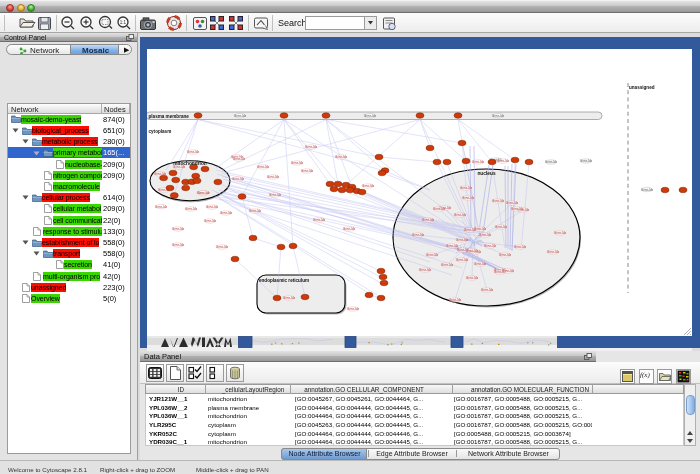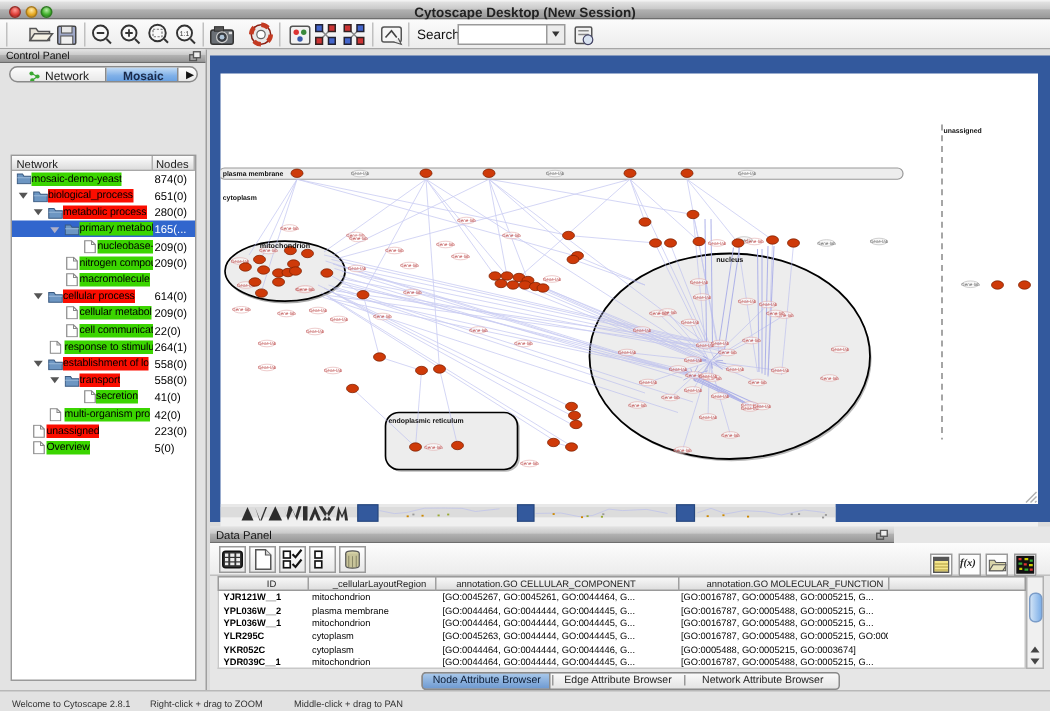--- a/index.html
+++ b/index.html
@@ -9,21 +9,20 @@
 .grad-title { background:linear-gradient(#e3e3e3, #c9c9c9 45%, #b2b2b2 50%, #989898); border-bottom:1px solid #6e6e6e; }
 .tl { position:absolute; border-radius:50%; }
 </style>
 </head>
 <body>
 
 <div class="abs grad-title" style="left:0;top:0;width:700px;height:13px;border-top:1px solid #f2f2f2;">
   <div class="tl" style="left:6px;top:2.5px;width:8px;height:8px;background:radial-gradient(circle at 50% 30%, #ff9d97 0%, #e0443e 55%, #a21b14 100%);border:0.5px solid #9a2a24;"></div>
   <div class="tl" style="left:16.5px;top:2.5px;width:8px;height:8px;background:radial-gradient(circle at 50% 30%, #ffe9a8 0%, #e9ae29 55%, #b07a12 100%);border:0.5px solid #a8791c;"></div>
   <div class="tl" style="left:27px;top:2.5px;width:8px;height:8px;background:radial-gradient(circle at 50% 30%, #b8efa8 0%, #47b332 55%, #1e7a12 100%);border:0.5px solid #2d7c20;"></div>
-  <div class="abs" style="left:0;top:1.5px;width:700px;text-align:center;font-size:9px;font-weight:bold;color:#222;">Cytoscape Desktop (New Session)</div>
 </div>
 
 <div class="abs" style="left:0;top:13px;width:700px;height:20px;background:linear-gradient(#fbfbfb,#ededed);border-bottom:1px solid #a6a6a6;">
   <svg class="abs" style="left:0;top:0;" width="700" height="20" viewBox="0 0 700 20">
 
     <g stroke="#c0c0c0" stroke-width="1">
       <line x1="4.5" y1="2" x2="4.5" y2="18"></line>
         <line x1="56.5" y1="2" x2="56.5" y2="18"></line>
       <line x1="135.5" y1="2" x2="135.5" y2="18"></line>
         <line x1="186.5" y1="2" x2="186.5" y2="18"></line>
@@ -223,21 +222,21 @@
         <path d="M0.5,0.5 L5,0.5 L7.5,3 L7.5,8.5 L0.5,8.5 Z" fill="#fff" stroke="#888" stroke-width="0.8"></path>
         <path d="M5,0.5 L5,3 L7.5,3" fill="none" stroke="#888" stroke-width="0.7"></path>
       </svg>
 <span style="position:absolute;left:45px;top:111.5px;max-width:49px;overflow:hidden;white-space:nowrap;display:inline-block;background:#3bd500;font-size:7px;letter-spacing:-0.05px;color:#000;line-height:9px;">cell communicati</span>
 <span style="position:absolute;left:95px;top:111.5px;font-size:7.5px;color:#000;line-height:9px;">22(0)</span>
 <svg style="position:absolute;left:25px;top:122.7px;" width="8" height="9">
         <path d="M0.5,0.5 L5,0.5 L7.5,3 L7.5,8.5 L0.5,8.5 Z" fill="#fff" stroke="#888" stroke-width="0.8"></path>
         <path d="M5,0.5 L5,3 L7.5,3" fill="none" stroke="#888" stroke-width="0.7"></path>
       </svg>
 <span style="position:absolute;left:35px;top:122.7px;max-width:59px;overflow:hidden;white-space:nowrap;display:inline-block;background:#3bd500;font-size:7px;letter-spacing:-0.05px;color:#000;line-height:9px;">response to stimulu</span>
-<span style="position:absolute;left:95px;top:122.7px;font-size:7.5px;color:#000;line-height:9px;">264(1)</span>
+<span style="position:absolute;left:95px;top:122.7px;font-size:7.5px;color:#000;line-height:9px;">133(0)</span>
 <svg style="position:absolute;left:14px;top:136.1px;" width="7" height="5">
         <path d="M0.5,0.5 L6.5,0.5 L3.5,4.5 Z" fill="#555"></path>
       </svg>
 <svg style="position:absolute;left:24px;top:134.5px;" width="10" height="8">
         <path d="M0.5,2.5 L0.5,1 L4,1 L5,2.5 L9.5,2.5 L9.5,7.5 L0.5,7.5 Z" fill="#6d96c2" stroke="#3a5a80" stroke-width="0.7"></path>
         <path d="M0.5,3.5 L9.5,3.5" stroke="#9ab8d8" stroke-width="0.8"></path>
       </svg>
 <span style="position:absolute;left:34px;top:133.9px;max-width:60px;overflow:hidden;white-space:nowrap;display:inline-block;background:#fb0d00;font-size:7px;letter-spacing:-0.05px;color:#000;line-height:9px;">establishment of lo</span>
 <span style="position:absolute;left:95px;top:133.9px;font-size:7.5px;color:#000;line-height:9px;">558(0)</span>
 <svg style="position:absolute;left:25px;top:147.3px;" width="7" height="5">
@@ -737,21 +736,21 @@
 <div style="position:absolute;left:536px;top:18px;width:15px;height:15px;border:1px solid #9a9a9a;background:#fdfdfd;"></div>
 <svg style="position:absolute;left:482px;top:20px;" width="11" height="11">
       <rect x="0.5" y="0.5" width="10" height="10" fill="#f5e68a" stroke="#555"></rect>
       <rect x="0.5" y="0.5" width="10" height="2.5" fill="#555"></rect>
       <g stroke="#b09c40" stroke-width="0.8">
         <line x1="1" y1="5" x2="10" y2="5"></line>
         <line x1="1" y1="7" x2="10" y2="7"></line>
         <line x1="1" y1="9" x2="10" y2="9"></line>
       </g>
     </svg>
-<div style="position:absolute;left:500px;top:20px;width:12px;height:11px;font-size:7px;font-style:italic;font-weight:bold;color:#222;font-family:'Liberation Serif',serif;">f(x)</div>
+<div style="position:absolute;left:500px;top:20px;width:12px;height:11px;font-size:7px;font-style:italic;font-weight:normal;color:#222;font-family:'Liberation Serif',serif;">f(x)</div>
 <svg style="position:absolute;left:519px;top:20px;" width="12" height="11">
       <path d="M0.5,9.5 L0.5,2.5 L4,2.5 L5,4 L11.5,4 L11.5,9.5 Z" fill="#d8d4a8" stroke="#555" stroke-width="0.8"></path>
       <path d="M0.5,9.5 L3,5.5 L12,5.5 L9.5,9.5 Z" fill="#e8e4bc" stroke="#555" stroke-width="0.8"></path>
     </svg>
 <svg style="position:absolute;left:537px;top:19px;" width="13" height="13">
       <rect x="0.5" y="0.5" width="12" height="12" fill="#111"></rect>
       <g>
         <rect x="2" y="2" width="2" height="1.5" fill="#d33"></rect>
         <rect x="6" y="2" width="2.5" height="1.5" fill="#cc0"></rect>
         <rect x="9.5" y="3" width="2" height="1.5" fill="#3a3"></rect>

